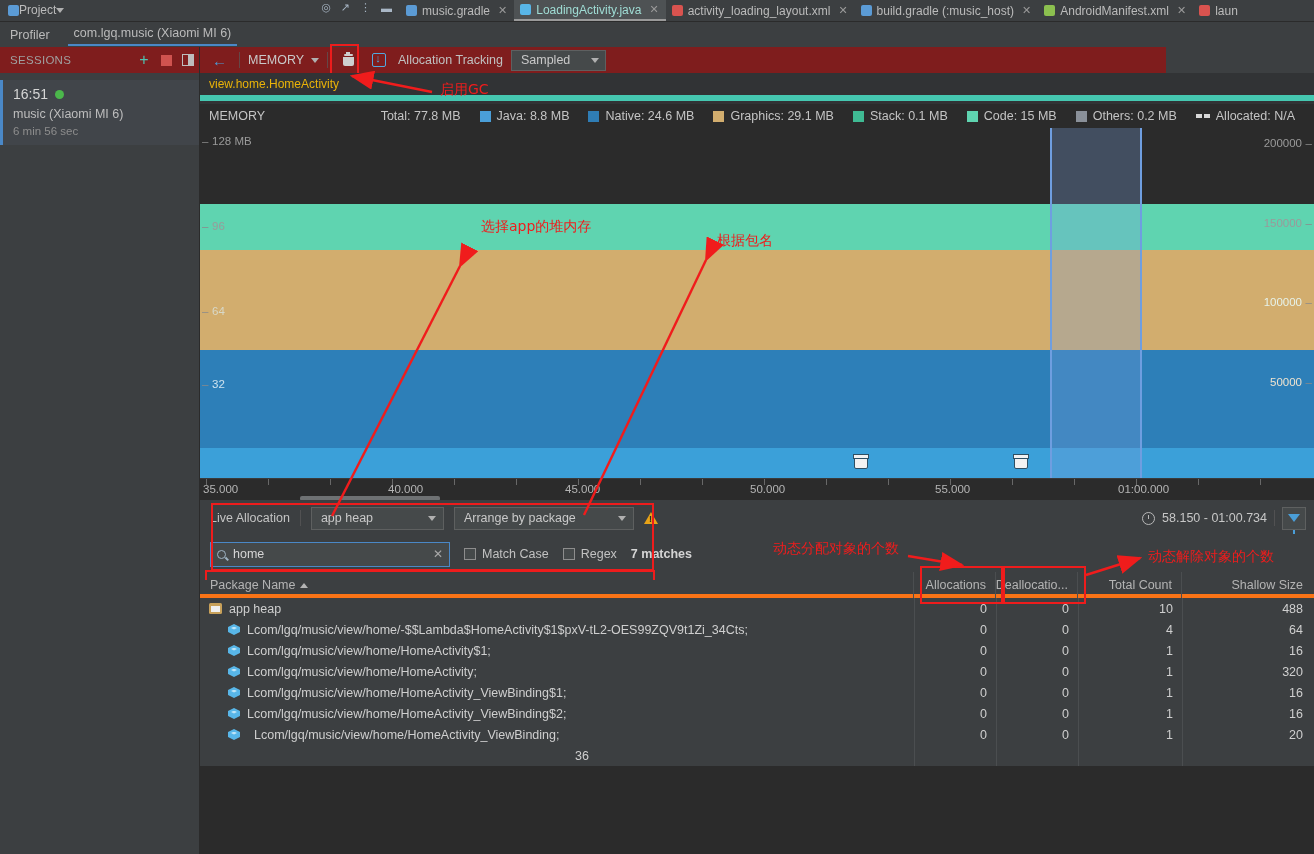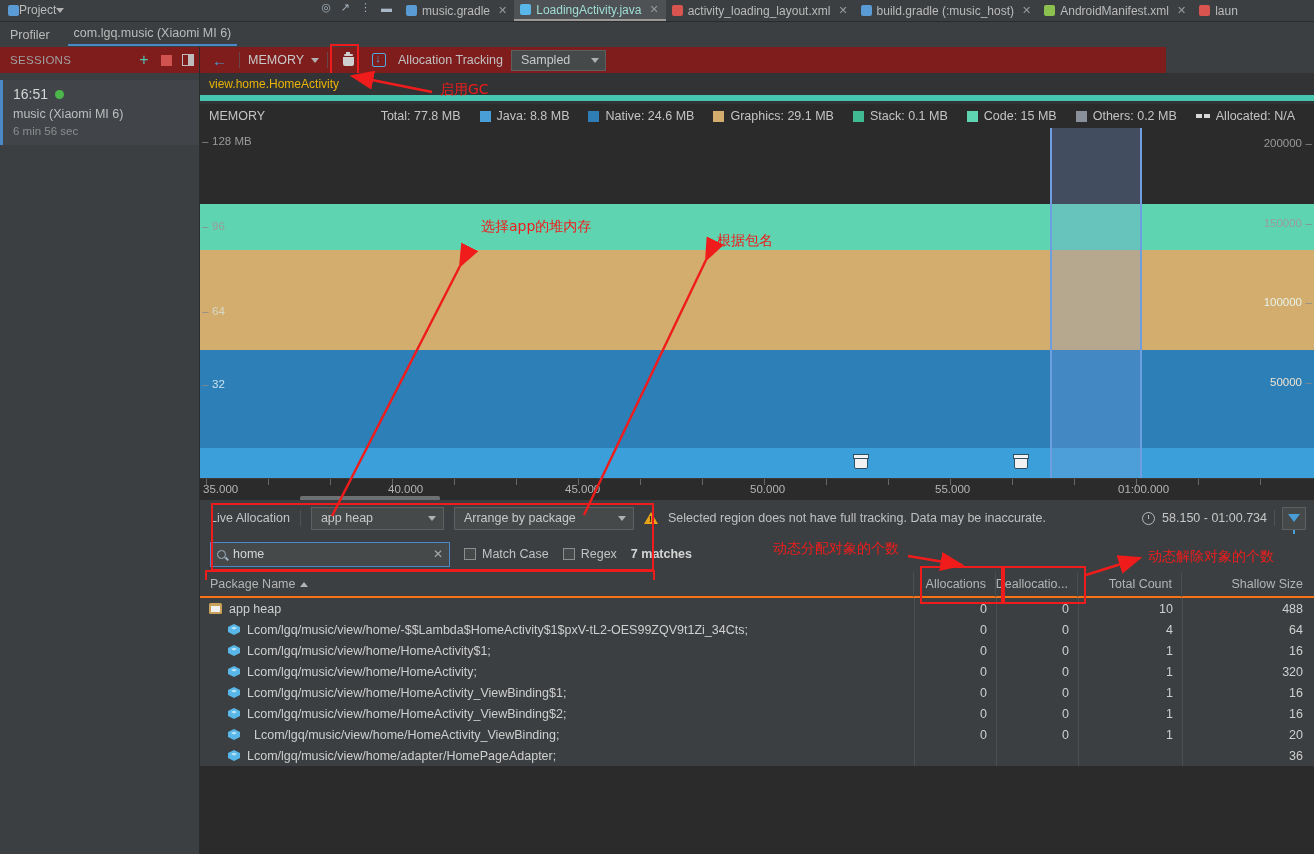--- a/index.html
+++ b/index.html
@@ -231,22 +231,22 @@
 
   
   .hl-filter {
     position: absolute; left: 11px; top: 3px; width: 443px; height: 68px;
     border: 2px solid #ee1c1c; pointer-events: none;
   }
 
   
   .tbl { background: #3c3f41; }
   .thead {
-    height: 26px; display: flex; align-items: center; color: #b4b4b4; font-size: 12.5px;
-    border-bottom: 2px solid #f97316; background: #3c3f41;
+    height: 26px; display: flex; align-items: flex-start; color: #b4b4b4; font-size: 12.5px;
+    border-bottom: 4px solid #f97316; background: #3c3f41;
   }
   .th { height: 26px; display: flex; align-items: center; padding: 0 9px; border-right: 1px solid #4b4e50; }
   .th.num { justify-content: flex-end; }
   .c-pkg { width: 714px; padding-left: 10px; }
   .c-alloc { width: 82px; }
   .c-dealloc { width: 82px; }
   .c-total { width: 104px; }
   .c-shallow { width: 130px; border-right: none; }
   .sort-caret { margin-left: 5px; width:0;height:0;border-left:4px solid transparent;border-right:4px solid transparent;border-bottom:5px solid #b4b4b4; }
 
@@ -492,21 +492,20 @@
       <span class="vdiv"></span>
       <span class="combo2" style="width:133px">
         <span>app heap</span>
         <span class="caret"></span>
       </span>
       <span class="combo2" style="width:180px">
         <span>Arrange by package</span>
         <span class="caret"></span>
       </span>
       <span class="warn-tri"></span>
-      <span class="warn-txt">Selected region does not have full tracking. Data may be inaccurate.</span>
       <span class="range-box">
         <span class="clock"></span>
         <span class="range-txt">58.150 - 01:00.734</span>
         <span class="vdiv"></span>
         <span class="filter-btn">
             <span class="funnel"></span>
           </span>
       </span>
     </div>
     <div class="la-row2">
@@ -616,24 +615,20 @@
           <i class="class-ico"></i>
           <span>Lcom/lgq/music/view/home/HomeActivity_ViewBinding;</span>
         </span>
         <span class="td num c-alloc">0</span>
         <span class="td num c-dealloc">0</span>
         <span class="td num c-total">1</span>
         <span class="td num c-shallow">20</span>
       </div>
 
       <div class="trow">
-        <span class="td c-pkg" style="gap:7px;padding-left:28px;">
-          <i class="class-ico"></i>
-          <span>Lcom/lgq/music/view/home/adapter/HomePageAdapter;</span>
-        </span>
         <span class="td num c-alloc"></span>
         <span class="td num c-dealloc"></span>
         <span class="td num c-total"></span>
         <span class="td num c-shallow">36</span>
       </div>
     </div>
   </div>
 </div>
 
 <div class="hl-alloc"></div>

